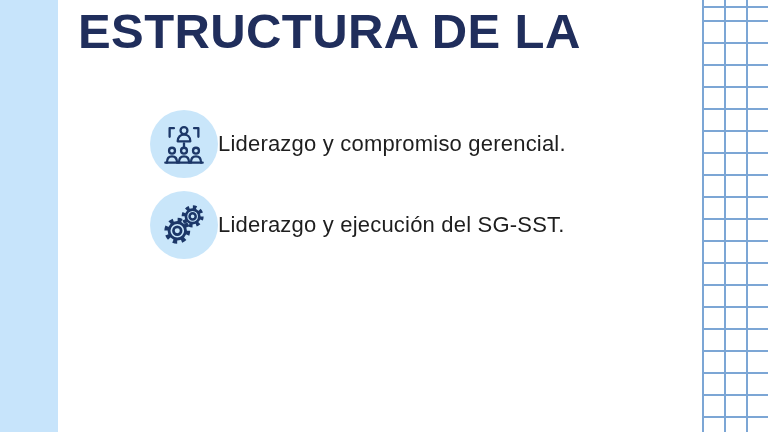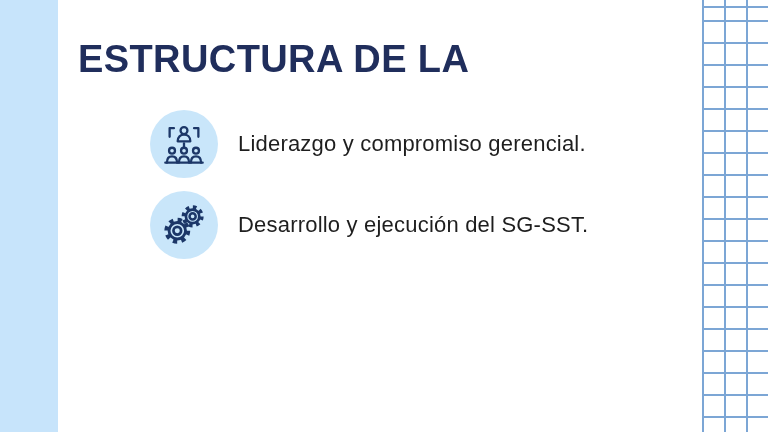--- a/index.html
+++ b/index.html
@@ -24,25 +24,24 @@
     background-color: #ffffff;
     background-image:
       repeating-linear-gradient(to right,  #7CA6D5 0 2px, transparent 2px 22px),
       repeating-linear-gradient(to bottom, #7CA6D5 0 2px, transparent 2px 22px);
     background-position: 0 0, 0 20px;
   }
   .title-block {
     position: absolute;
     left: 78px; top: 6px;
     color: #202E5C;
-    font-size: 38px;
+    font-size: 49px;
     font-weight: 800;
     letter-spacing: 0.4px;
     line-height: 50px;
-    margin-top: 28px;
   }
   .structure-list {
     position: absolute;
     left: 150px; top: 110px;
     width: 540px;
   }
   .list-item {
     display: flex;
     align-items: center;
     height: 68px;
@@ -51,21 +50,20 @@
   .icon-circle {
     flex: 0 0 68px;
     width: 68px; height: 68px;
     border-radius: 50%;
     background: #C9E6FA;
     display: flex;
     align-items: center;
     justify-content: center;
   }
   .item-label {
-    margin-left: 20px;
     color: #1E1E1E;
     font-size: 22px;
     font-weight: 500;
     letter-spacing: 0.2px;
     white-space: nowrap;
   }
 </style>
 </head>
 <body>
 
@@ -108,19 +106,19 @@
           <g stroke="#1C3768" fill="none">
             <circle cx="33" cy="15" r="9.2" stroke-width="4.6" stroke-dasharray="3.6 3.62"></circle>
             <circle cx="33" cy="15" r="7" stroke-width="2.8" fill="#C9E6FA"></circle>
             <circle cx="33" cy="15" r="3.2" stroke-width="2.6"></circle>
             <circle cx="17" cy="30" r="11" stroke-width="5" stroke-dasharray="4.3 4.34"></circle>
             <circle cx="17" cy="30" r="8.6" stroke-width="3" fill="#C9E6FA"></circle>
             <circle cx="17" cy="30" r="4" stroke-width="2.8"></circle>
           </g>
         </svg>
       </div>
-      <div class="item-label">Desarrollo y ejecución del SG-SST.</div>
+      <div class="item-label">Liderazgo y ejecución del SG-SST.</div>
     </div>
 
 
 
   </div>
 </div>
 
 </body></html>

